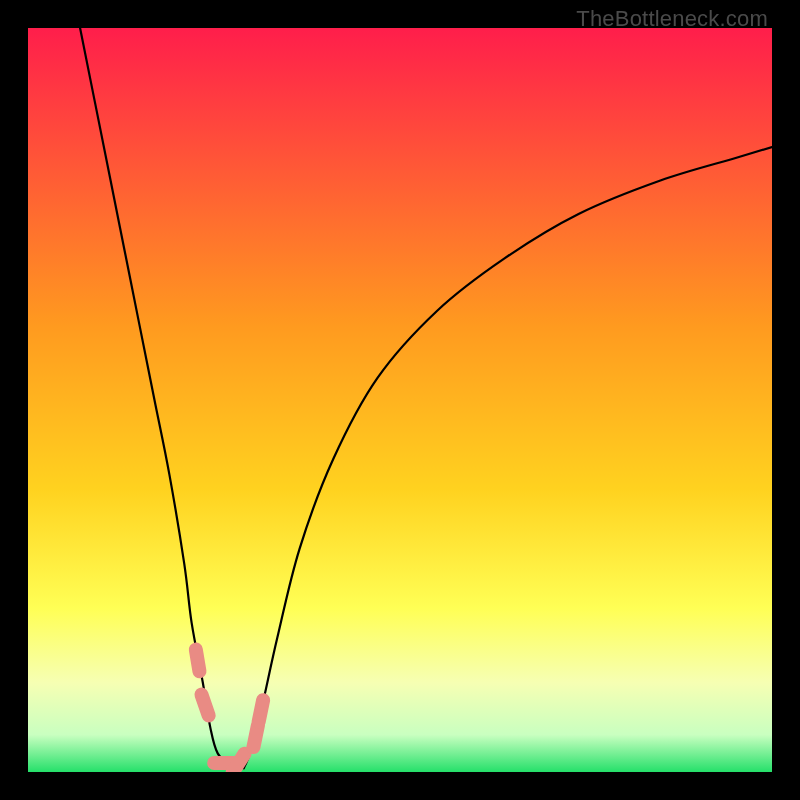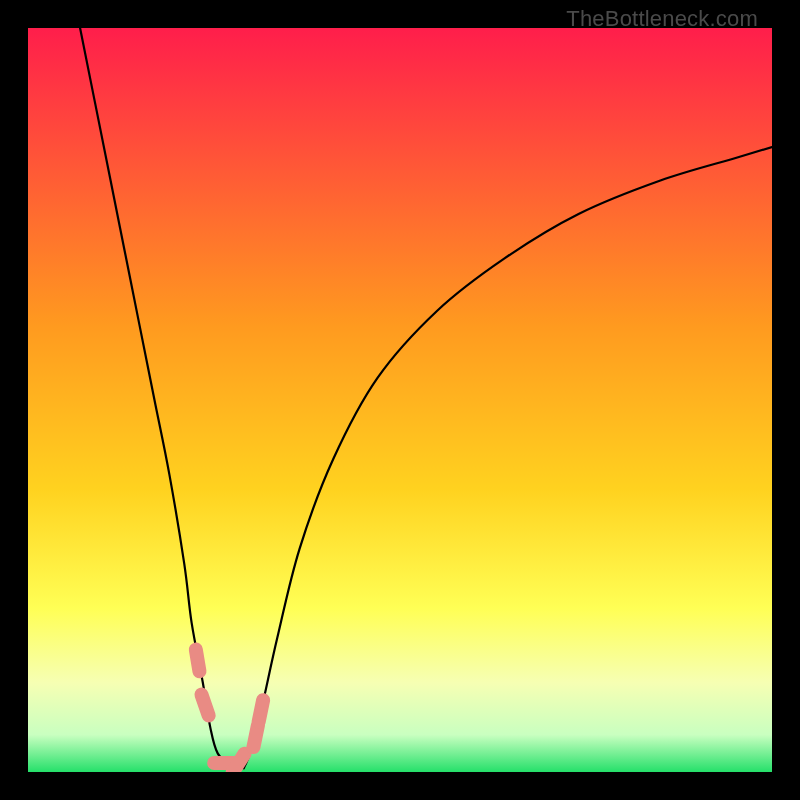--- a/index.html
+++ b/index.html
@@ -1,18 +1,18 @@
 <!DOCTYPE html>
 <html><head>
 <meta charset="utf-8">
 <style>
   html,body{margin:0;padding:0;}
   body{width:800px;height:800px;background:#000;position:relative;overflow:hidden;font-family:Arial,Helvetica,sans-serif;}
   .plot{position:absolute;left:28px;top:28px;width:744px;height:744px;}
-  .watermark{position:absolute;top:6px;right:42px;color:#4a4a4a;font-size:22px;font-weight:400;letter-spacing:.2px;}
+  .watermark{position:absolute;top:6px;right:32px;color:#4a4a4a;font-size:22px;font-weight:400;letter-spacing:.2px;}
   svg{display:block;}
 </style>
 </head>
 <body>
 
 <div class="watermark">TheBottleneck.com</div>
 
 <div class="plot">
   <svg id="chartsvg" viewBox="0 0 744 744" width="744" height="744">
     <defs>

